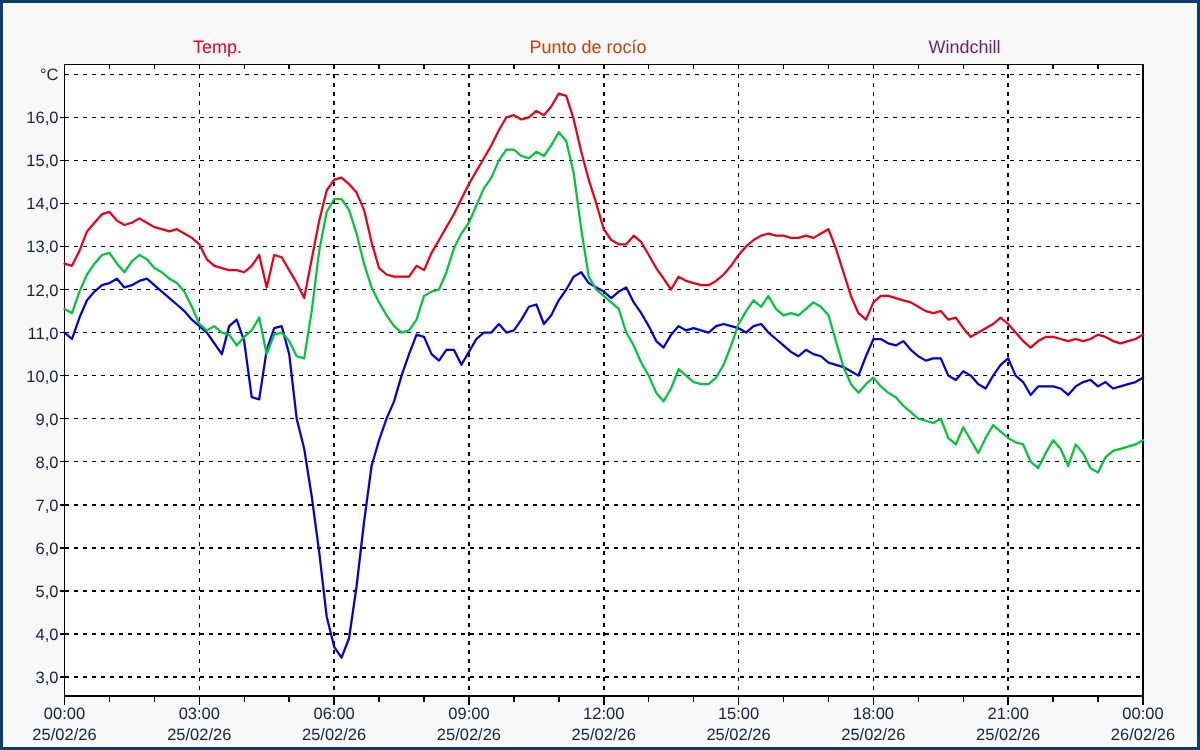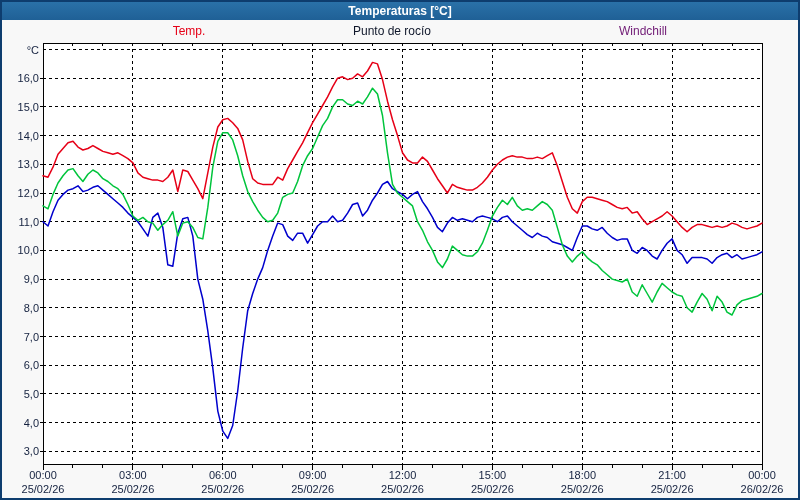--- a/index.html
+++ b/index.html
@@ -16,27 +16,24 @@
   }
   .legend{position:absolute;left:0;top:22px;right:0;height:16px;font-size:12px;}
   .legend-item{position:absolute;transform:translateX(-50%);white-space:nowrap;}
   .plot-svg{position:absolute;left:0;top:0;}
   text{font-family:"Liberation Sans", sans-serif;}
 </style>
 </head>
 <body>
 
 <div class="window">
-  <div class="titlebar">
-    <span>Temperaturas [°C]</span>
-  </div>
 
   <div class="legend">
-    <span class="legend-item" style="left: 143px; color: rgb(230, 0, 23); margin-left: 44px;">Temp.</span>
-    <span class="legend-item" style="left: 390px; color: #0f172a;">Punto de rocío</span>
+    <span class="legend-item" style="left: 143px; color: rgb(230, 0, 23);">Temp.</span>
+    <span class="legend-item" style="left: 390px; color: #c2410c;">Punto de rocío</span>
     <span class="legend-item" style="left: 641px; color: #701a75;">Windchill</span>
   </div>
 
   <svg id="plot" class="plot-svg" width="800" height="500">
       <rect x="41" y="41" width="719" height="421" fill="#ffffff"></rect>
       <line x1="41" y1="449.3" x2="760" y2="449.3" stroke="#000000" stroke-width="1" stroke-dasharray="3 3" shape-rendering="crispEdges"></line>
       <line x1="41" y1="420.6" x2="760" y2="420.6" stroke="#000000" stroke-width="1" stroke-dasharray="3 3" shape-rendering="crispEdges"></line>
       <line x1="41" y1="391.90000000000003" x2="760" y2="391.90000000000003" stroke="#000000" stroke-width="1" stroke-dasharray="3 3" shape-rendering="crispEdges"></line>
       <line x1="41" y1="363.20000000000005" x2="760" y2="363.20000000000005" stroke="#000000" stroke-width="1" stroke-dasharray="3 3" shape-rendering="crispEdges"></line>
       <line x1="41" y1="334.5" x2="760" y2="334.5" stroke="#000000" stroke-width="1" stroke-dasharray="3 3" shape-rendering="crispEdges"></line>

